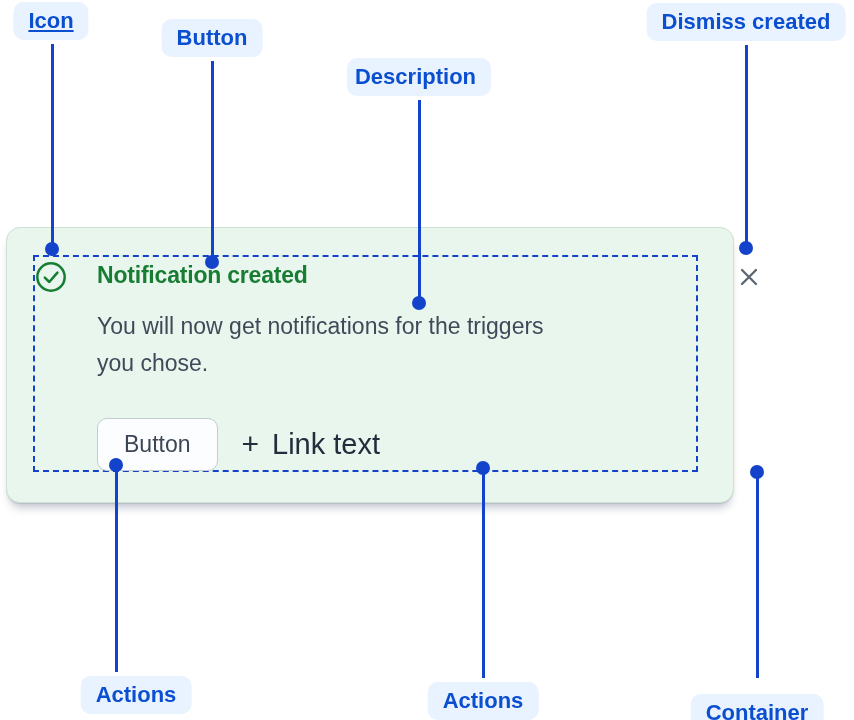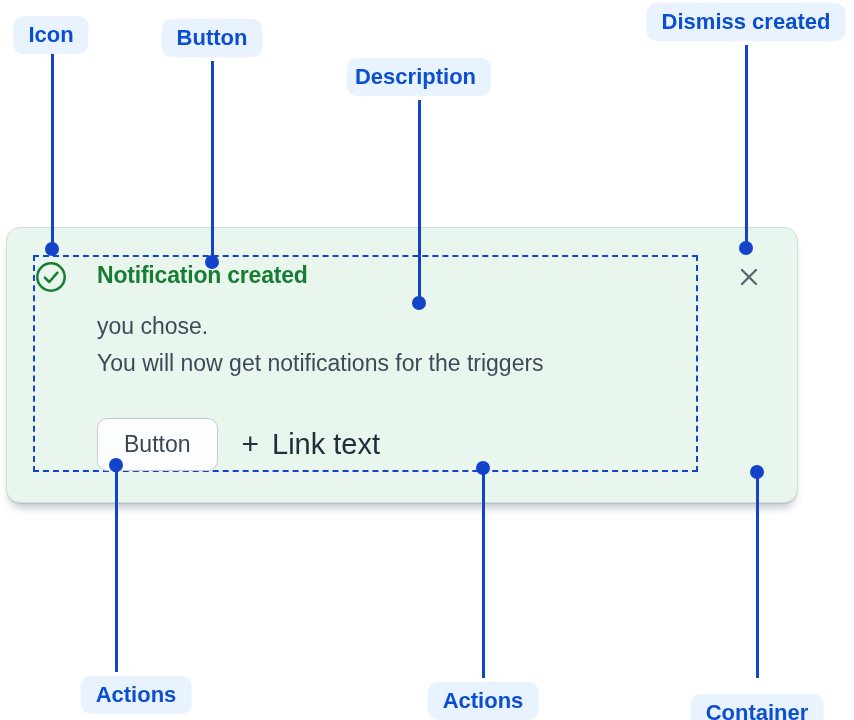--- a/index.html
+++ b/index.html
@@ -24,21 +24,21 @@
     position:relative;
     width:854px;height:720px;
     background:var(--page-bg, #fff);
     overflow:hidden;
   }
 
   
   .flag{
     position:absolute;
     left:6px;top:227px;
-    width:792px;height:276px;
+    width:728px;height:276px;
     background:var(--flag-bg,#E9F6EE);
     border:1px solid var(--flag-border,#CBE3D2);
     border-radius:14px;
     box-shadow:0 8px 10px -4px rgba(9,30,66,0.28), 0 1px 1px rgba(9,30,66,0.10);
     z-index:1;
   }
   .content-outline{
     position:absolute;
     left:26px;top:27px;
     width:665px;height:217px;
@@ -143,43 +143,43 @@
     <span class="flag-icon">
       <svg width="32" height="32" viewBox="0 0 32 32" fill="none">
         <circle cx="16" cy="16" r="13.7" stroke="currentColor" stroke-width="2.5"></circle>
         <path d="M9.8 16.6 L14.3 21 L22.4 11.6" stroke="currentColor" stroke-width="2.5" stroke-linecap="round" stroke-linejoin="round"></path>
       </svg>
     </span>
 
     <h2 class="flag-title">Notification created</h2>
 
     <div class="flag-desc">
+      <div>You will now get notifications for the triggers</div>
       <div>you chose.</div>
-      <div>You will now get notifications for the triggers</div>
     </div>
 
     <div class="flag-actions">
       <button class="action-btn">Button</button>
       <span class="action-link">
         <span class="plus-glyph">+</span>
         <span class="link-label">Link text</span>
       </span>
     </div>
 
     <button class="dismiss-btn">
       <span style="display:flex;">
         <svg width="24" height="24" viewBox="0 0 24 24" fill="none">
           <path d="M5 5 L19 19 M19 5 L5 19" stroke="currentColor" stroke-width="2.3" stroke-linecap="round"></path>
         </svg>
       </span>
     </button>
   </div>
 
   <div>
-    <div class="callout-pill" style="left:51px;top:16px;">Icon</div>
+    <div class="callout-pill" style="left:51px;top:2px;text-decoration:underline;">Icon</div>
     <div class="callout-line" style="left:51px;top:44px;height:205px;"></div>
     <div class="callout-dot" style="left:45px;top:242px;"></div>
   </div>
 
   <div>
     <div class="callout-pill" style="left:212px;top:19px;">Button</div>
     <div class="callout-line" style="left:211px;top:61px;height:201px;"></div>
     <div class="callout-dot" style="left:205px;top:255px;"></div>
   </div>
 

